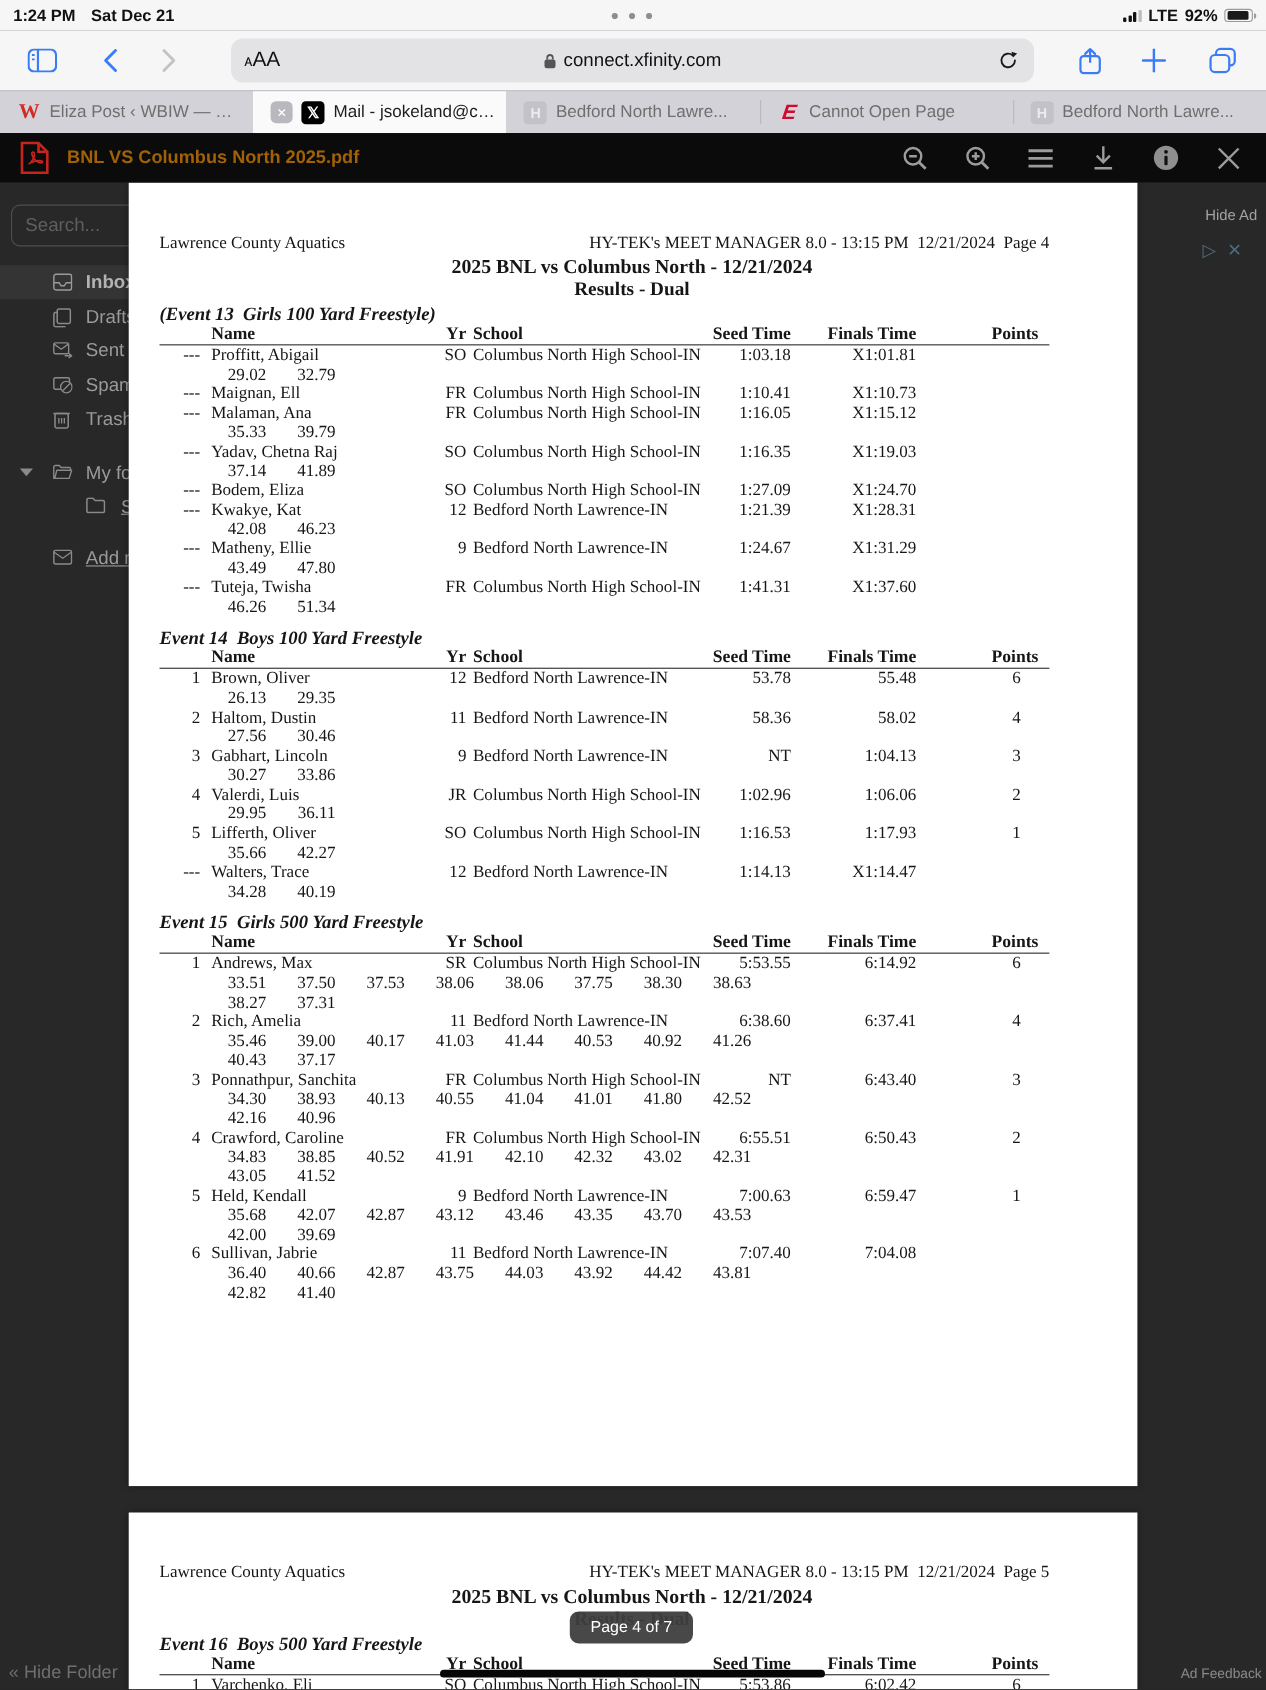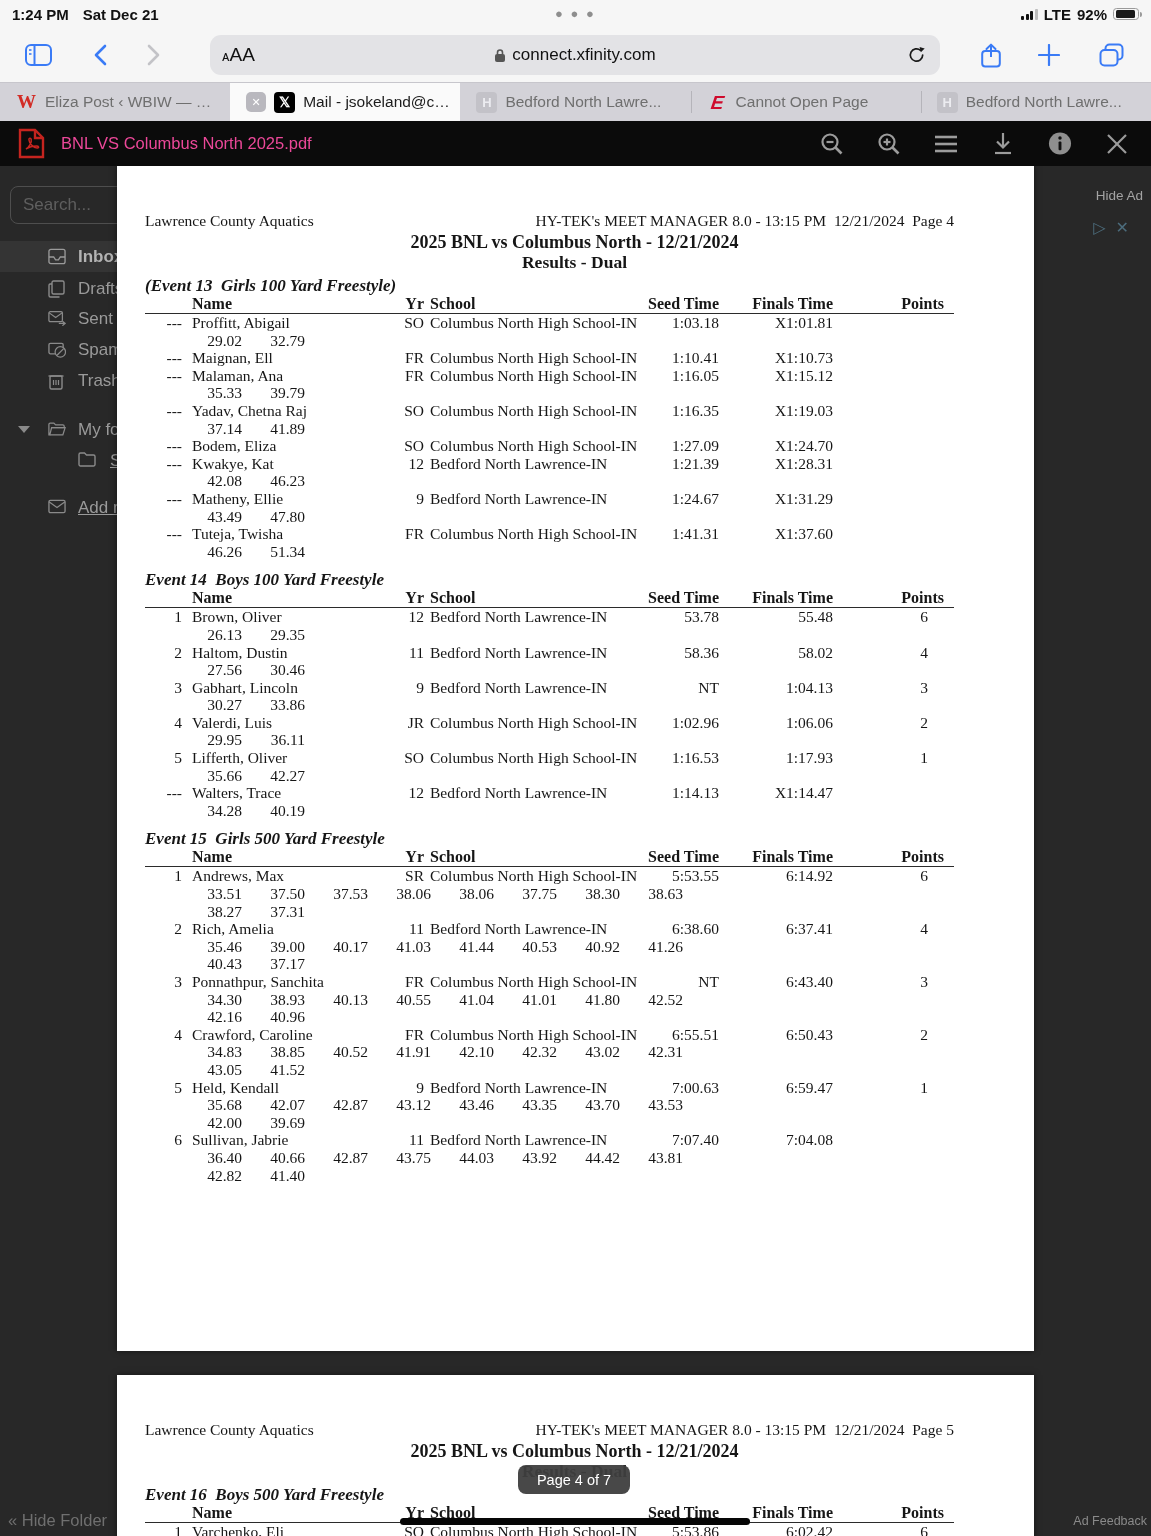--- a/index.html
+++ b/index.html
@@ -59,21 +59,21 @@
   .fav-h{background:#c3c2c8; color:#ececf0; font-size:13px;}
   .fav-e{color:#cf0a2c; font-size:19px; font-style:italic; transform:skewX(-8deg); font-weight:800;}
   .tab-close{width:20px; height:20px; border-radius:5px; background:#b9b8be; color:#fff; font-size:11px;
     display:flex; align-items:center; justify-content:center; flex:0 0 auto;}
   .tab-label{overflow:hidden; text-overflow:ellipsis;}
   
   .pdfbar{
     position:absolute; top:121px; left:0; right:0; height:45px; background:#0b0b0b;
     display:flex; align-items:center; padding:0 18px; gap:12px;
   }
-  .pdfbar .fname{color:#ec4899; font-size:16.5px; margin-left:4px; flex:1; overflow:hidden; white-space:nowrap;}
+  .pdfbar .fname{color:#a16207; font-size:16.5px; margin-left:4px; flex:1; overflow:hidden; white-space:nowrap;font-weight:bold;}
   .pdfbar .acts{display:flex; align-items:center; gap:33px; margin-right:4px;}
   .pico{width:24px; height:24px; display:flex; align-items:center; justify-content:center;}
   
   .content{position:absolute; top:166px; left:0; right:0; bottom:0; background:#282828; overflow:hidden;}
   .searchbox{position:absolute; left:10px; top:20px; width:170px; height:38px; border:1px solid #4e4e4e;
     border-radius:8px; color:#5f5f5f; font-size:17px; display:flex; align-items:center; padding:0 12px; background:transparent;}
   .sb-row{position:absolute; left:0; width:117px; height:31px; display:flex; align-items:center; color:#9a9a9a; font-size:17px;}
   .sb-row .ric{position:absolute; left:48px; width:18px; height:18px; display:flex;}
   .sb-row .rlb{position:absolute; left:78px; white-space:nowrap;}
   .sb-row.hl{background:#343434; color:#b3b3b3; font-weight:bold;}

